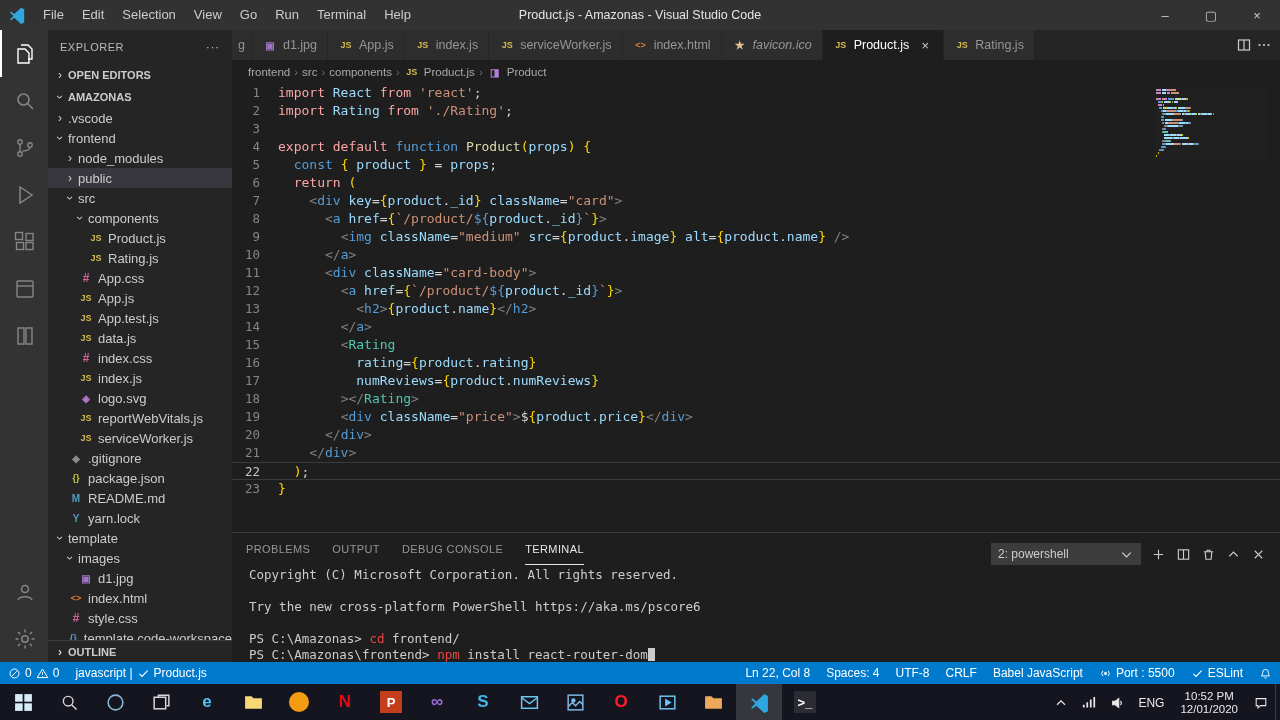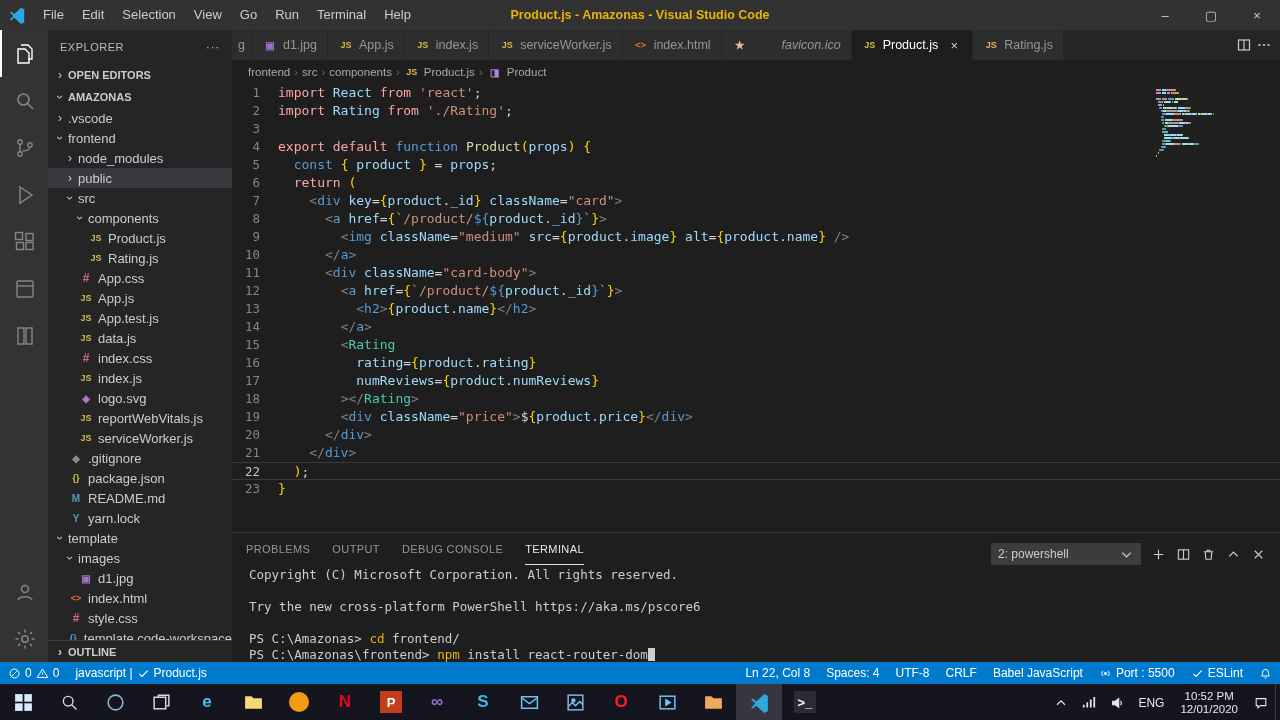--- a/index.html
+++ b/index.html
@@ -4,21 +4,21 @@
 <style>
   * { box-sizing: border-box; margin: 0; padding: 0; }
   html,body { width:1280px; height:720px; overflow:hidden; background:#1e1e1e;
     font-family:"Liberation Sans", sans-serif; -webkit-font-smoothing:antialiased; }
 
   
   .titlebar { height:30px; background:#323233; display:flex; align-items:center; position:relative; color:#cccccc; font-size:13px; }
   .vscode-logo { width:18px; height:18px; margin:0 8px 0 8px; }
   .menus { display:flex; }
   .menu-item { padding:0 9px; line-height:30px; cursor:default; }
-  .win-title { position:absolute; left:0; right:0; text-align:center; pointer-events:none; color:#eab308; font-size:12.5px;font-weight:bold; }
+  .win-title { position:absolute; left:0; right:0; text-align:center; pointer-events:none; color:#e5e5e5; font-size:12.5px; }
   .win-controls { margin-left:auto; display:flex; height:30px; z-index:2; }
   .win-btn { width:46px; display:flex; align-items:center; justify-content:center; color:#cccccc; font-size:13px; }
 
   
   .main { display:flex; height:632px; }
 
   .activitybar { width:48px; background:#333333; display:flex; flex-direction:column; align-items:center; }
   .ab-item { width:48px; height:47px; display:flex; align-items:center; justify-content:center; color:#858585; border-left:2px solid transparent; }
   .ab-item.active { color:#ffffff; border-left-color:#ffffff; }
   .ab-item svg { width:24px; height:24px; }
@@ -37,21 +37,21 @@
   .outline-bar { position:absolute; bottom:0; left:0; right:0; height:22px; background:#252526; border-top:1px solid #3c3c3c; display:flex; align-items:center; font-size:11px; font-weight:bold; padding:0 4px; }
 
   
   .editor-col { flex:1; display:flex; flex-direction:column; background:#1e1e1e; min-width:0; }
   .tabbar { height:30px; background:#252526; display:flex; align-items:stretch; position:relative; }
   .tab { display:flex; align-items:center; padding:0 10px; background:#2d2d2d; color:#969696; font-size:12.5px; border-right:1px solid #252526; white-space:nowrap; }
   .tab.active { background:#1e1e1e; color:#ffffff; }
   .tab.partial { max-width:30px; overflow:hidden; padding:0 6px; }
   .tab .fi { margin-right:5px; }
   .tab .close { margin-left:8px; color:#cccccc; font-size:13px; width:16px; text-align:center; }
-  .tab.italic .lbl { font-style:italic;margin-left:29px; }
+  .tab.italic .lbl { font-style:italic; }
   .tab-actions { margin-left:auto; display:flex; align-items:center; gap:4px; padding:0 8px; color:#cccccc; }
   .tab-actions svg { width:16px; height:16px; }
 
   .breadcrumbs { height:24px; display:flex; align-items:center; padding-left:16px; font-size:11.5px; color:#a9a9a9; background:#1e1e1e; }
   .bc-item { display:flex; align-items:center; }
   .bc-sep { margin:0 4px; color:#6e6e6e; }
 
   .code-wrap { height:448px; position:relative; overflow:hidden; font-family:"DejaVu Sans Mono", monospace; font-size:13px; }
   .code-line { display:flex; height:18px; line-height:18px; }
   .code-line.current { border-top:1px solid #3a3a3a; border-bottom:1px solid #3a3a3a; }
@@ -72,21 +72,21 @@
   
   .panel { height:130px; border-top:1px solid #3c3c3c; display:flex; flex-direction:column; }
   .panel-head { height:32px; display:flex; align-items:flex-end; padding:0 14px; }
   .panel-tab { font-size:11px; letter-spacing:.4px; color:#969696; margin-right:22px; height:32px; line-height:32px; border-bottom:1px solid transparent; }
   .panel-tab.active { color:#e7e7e7; border-bottom-color:#e7e7e7; }
   .panel-right { margin-left:auto; display:flex; align-items:center; gap:10px; color:#cccccc; }
   .shell-select { background:#3c3c3c; border:1px solid #3c3c3c; color:#cccccc; font-size:12px; height:22px; display:flex; align-items:center; padding:0 6px; width:150px; justify-content:space-between; }
   .panel-right svg { width:15px; height:15px; }
   .terminal { flex:1; padding:2px 8px 0 17px; font-family:"DejaVu Sans Mono", monospace; font-size:12.5px; color:#cccccc; }
   .t-line { height:16px; line-height:16px; white-space:pre; }
-  .t-cmd { color:#eab308; }
+  .t-cmd { color:#ef4444; }
   .cursor { display:inline-block; width:7px; height:13px; background:#cccccc; vertical-align:-2px; }
 
   
   .statusbar { height:22px; background:#007acc; color:#ffffff; display:flex; align-items:center; font-size:12px; }
   .st-item { padding:0 8px; height:22px; display:flex; align-items:center; gap:4px; white-space:nowrap; }
   .st-item svg { width:13px; height:13px; }
   .st-right { margin-left:auto; display:flex; }
 
   
   .taskbar { height:38px; background:#151520; display:flex; align-items:stretch; color:#e8e8e8; }

